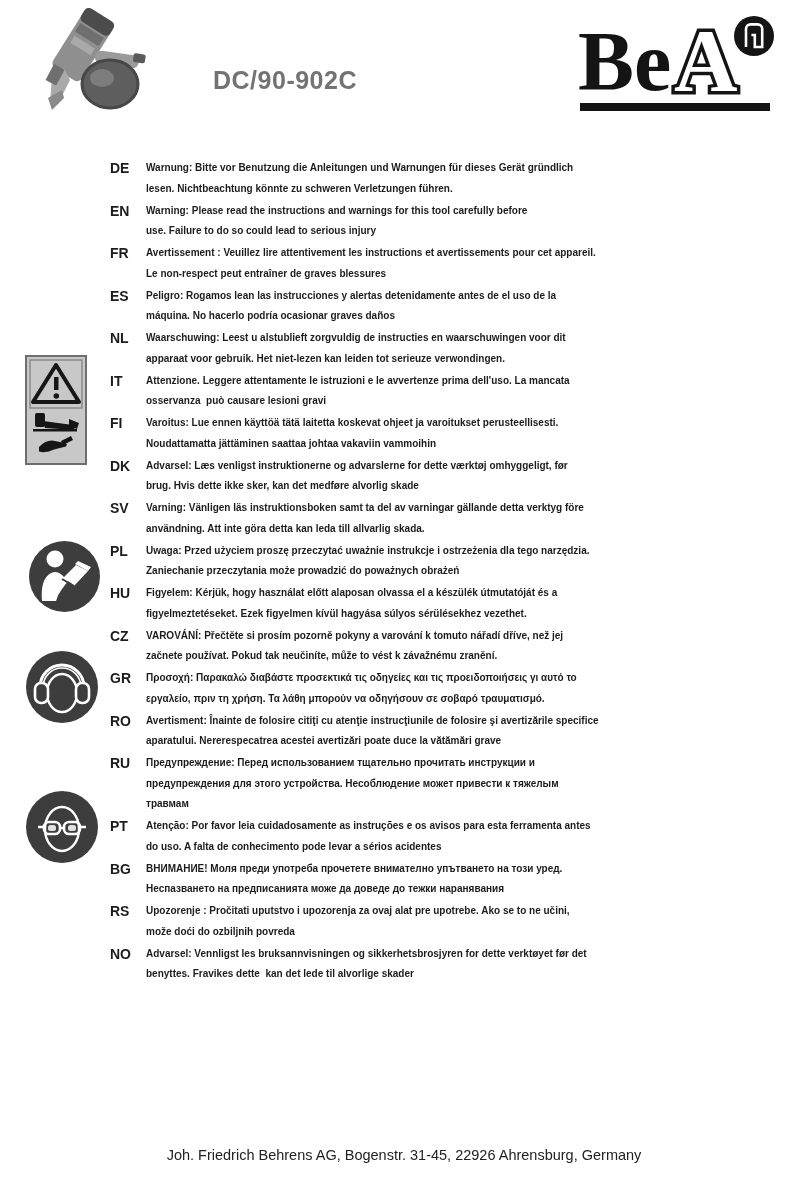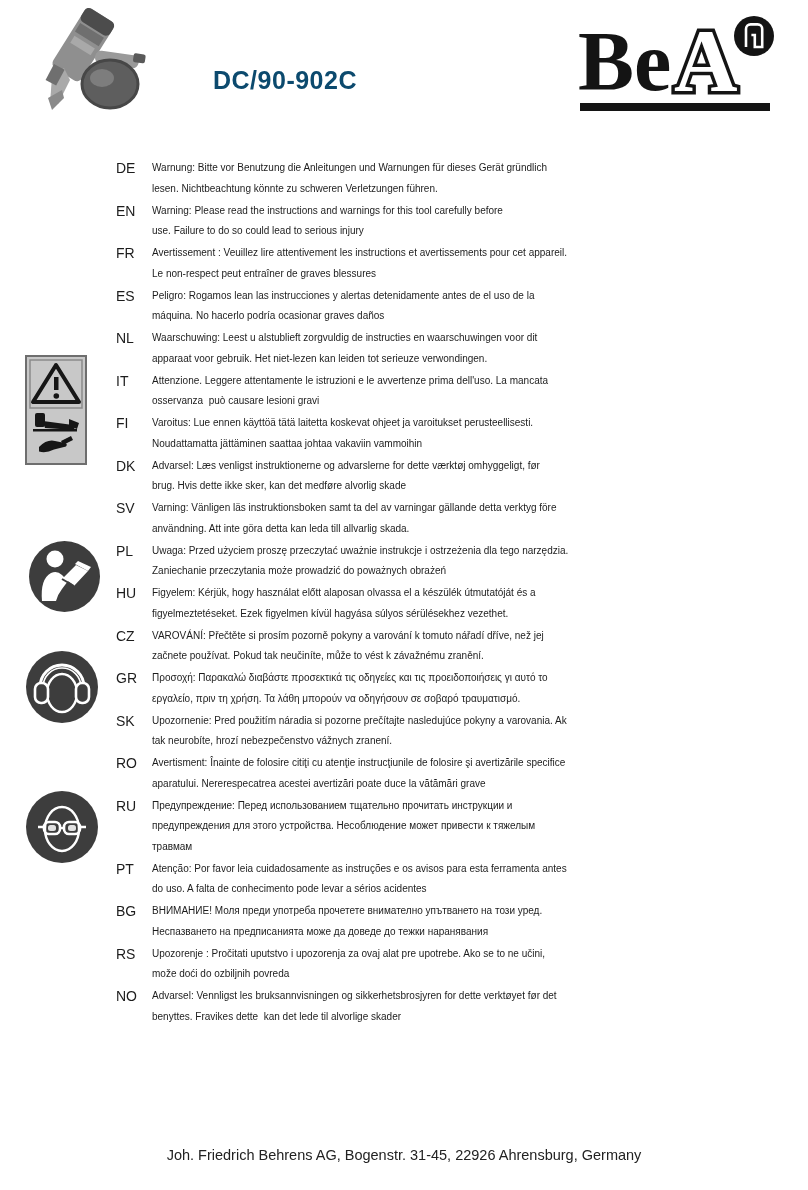--- a/index.html
+++ b/index.html
@@ -4,25 +4,25 @@
 <style>
   html,body{margin:0;padding:0;background:#fff;}
   .page{
     position:relative;width:808px;height:1190px;background:#fff;overflow:hidden;
     font-family:"Liberation Sans",sans-serif;color:#1c1c1c;
   }
   
   .product-photo{position:absolute;left:18px;top:6px;width:135px;height:105px;}
   .page-title{
     position:absolute;left:150px;top:66px;width:270px;text-align:center;
-    font-size:25px;font-weight:bold;letter-spacing:.5px;color:#0c4a6e;
+    font-size:25px;font-weight:bold;letter-spacing:.5px;color:#737373;
   }
   .brand-logo{position:absolute;left:578px;top:8px;width:198px;height:110px;text-align:center;}
   
-  .warning-list{position:absolute;left:116px;top:158px;width:686px;}
+  .warning-list{position:absolute;left:110px;top:158px;width:686px;font-weight:bold;}
   .warning-row{display:flex;margin-bottom:1.5px;}
   .lang-code{flex:none;width:36px;font-size:14px;line-height:20.5px;}
   .warning-text{flex:1;font-size:10px;line-height:20.5px;white-space:pre;}
   
   .icon-abs{position:absolute;}
   .warn-label{left:25px;top:355px;width:62px;height:110px;}
   .icon-manual{left:29px;top:541px;width:71px;height:71px;}
   .icon-ear{left:26px;top:651px;width:72px;height:72px;}
   .icon-eye{left:26px;top:791px;width:72px;height:72px;}
   
@@ -188,25 +188,20 @@
         <span class="lang-code">CZ</span>
         <span class="warning-text">VAROVÁNÍ: Přečtěte si prosím pozorně pokyny a varování k tomuto nářadí dříve, než jej
 začnete používat. Pokud tak neučiníte, může to vést k závažnému zranění.</span>
       </div>
     <div class="warning-row">
         <span class="lang-code">GR</span>
         <span class="warning-text">Προσοχή: Παρακαλώ διαβάστε προσεκτικά τις οδηγείες και τις προειδοποιήσεις γι αυτό το
 εργαλείο, πριν τη χρήση. Τα λάθη μπορούν να οδηγήσουν σε σοβαρό τραυματισμό.</span>
       </div>
     <div class="warning-row">
-        <span class="lang-code">SK</span>
-        <span class="warning-text">Upozornenie: Pred použitím náradia si pozorne prečítajte nasledujúce pokyny a varovania. Ak
-tak neurobíte, hrozí nebezpečenstvo vážnych zranení.</span>
-      </div>
-    <div class="warning-row">
         <span class="lang-code">RO</span>
         <span class="warning-text">Avertisment: Înainte de folosire citiţi cu atenţie instrucţiunile de folosire şi avertizările specifice
 aparatului. Nererespecatrea acestei avertizări poate duce la vătămări grave</span>
       </div>
     <div class="warning-row">
         <span class="lang-code">RU</span>
         <span class="warning-text">Предупреждение: Перед использованием тщательно прочитать инструкции и
 предупреждения для этого устройства. Несоблюдение может привести к тяжелым
 травмам</span>
       </div>

